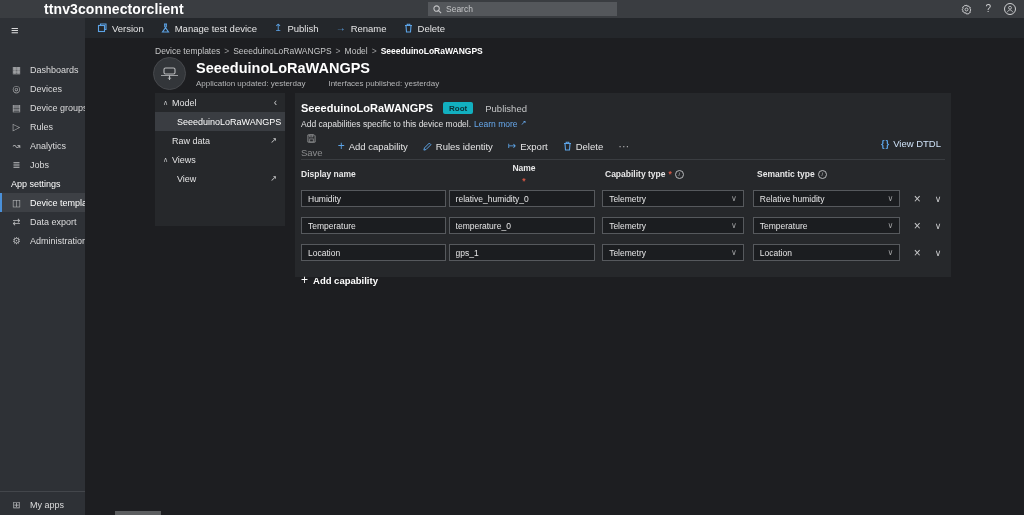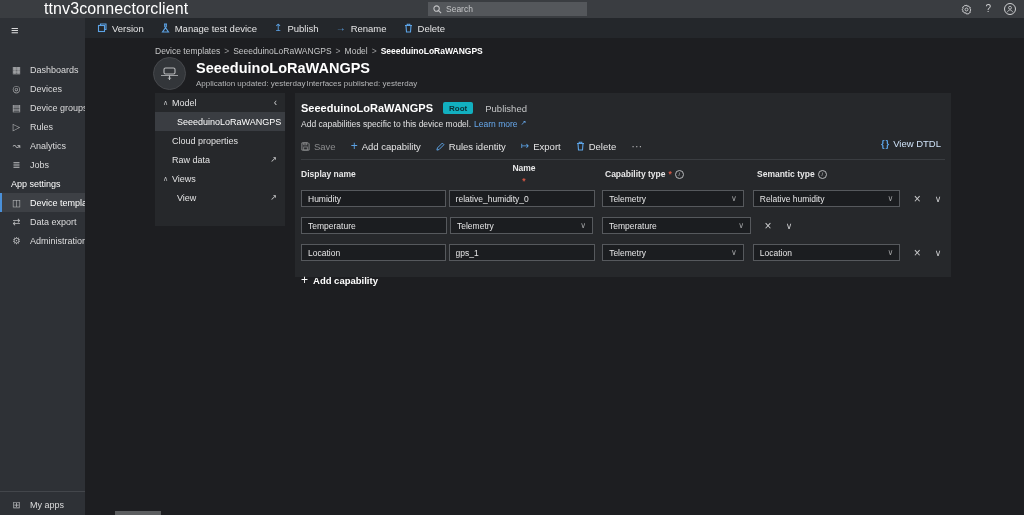--- a/index.html
+++ b/index.html
@@ -1,22 +1,22 @@
 <!DOCTYPE html>
 <html><head>
 <meta charset="utf-8">
 <style>
   * { margin:0; padding:0; box-sizing:border-box; }
   html,body { width:1024px; height:515px; overflow:hidden; }
   body { font-family:"Liberation Sans", sans-serif; background:#1d1e21; color:#e9e9ea; position:relative; }
 
   
   .topbar { position:absolute; left:0; top:0; width:1024px; height:18px; background:#3a3d41; display:flex; align-items:center; z-index:5; }
-  .appname { font-size:16px; font-weight:normal; color:#fff; margin-left:12px; letter-spacing:.1px;padding-left:32px; }
-  .search { position:absolute; left:428px; top:2px; width:159px; height:14px; background:#54575b; display:flex; align-items:center; padding:0 5px; gap:4px; }
+  .appname { font-size:14px; font-weight:bold; color:#fff; margin-left:12px; letter-spacing:.1px;padding-left:32px; }
+  .search { position:absolute; left:428px; top:2px; width:189px; height:14px; background:#54575b; display:flex; align-items:center; padding:0 5px; gap:4px; }
   .search input { background:transparent; border:none; outline:none; color:#d6d7d8; font-size:8.5px; width:130px; font-family:inherit; }
   .search input::placeholder { color:#c3c4c6; }
   .topbar-right { position:absolute; right:8px; top:0; height:18px; display:flex; align-items:center; gap:13px; }
   .tb-ic { color:#cfd0d2; font-size:10px; line-height:1; cursor:pointer; display:flex; align-items:center; }
   .acct-circle { width:12px; height:12px; border:1px solid #cfd0d2; border-radius:50%; display:flex; align-items:center; justify-content:center; }
 
   
   .cmdbar { position:absolute; left:85px; top:18px; right:0; height:20px; background:#24272b; display:flex; align-items:center; gap:17px; padding-left:12px; }
   .cmd-item { display:flex; align-items:center; gap:5px; font-size:9.5px; color:#e4e4e5; cursor:pointer; }
   .cmd-item .ic { color:#5ca3e6; font-size:10px; line-height:1; display:flex; align-items:center; }
@@ -33,21 +33,21 @@
 
   
   .content { position:absolute; left:85px; top:38px; right:0; bottom:0; background:#1d1e21; }
   .breadcrumb { position:absolute; left:70px; top:8px; font-size:8.5px; color:#c6c7c8; display:flex; gap:4px; align-items:center; }
   .crumb { cursor:pointer; }
   .crumb.current { color:#fff; font-weight:bold; cursor:default; }
   .crumb-sep { color:#9a9b9d; }
 
   .avatar { position:absolute; left:68px; top:19px; width:33px; height:33px; border-radius:50%; background:#33363a; border:1px solid #47494d; display:flex; align-items:center; justify-content:center; }
   .page-title { position:absolute; left:111px; top:22px; font-size:14.5px; font-weight:bold; color:#fff; }
-  .page-meta { position:absolute; left:111px; top:41px; display:flex; gap:1px; font-size:8px; color:#b5b6b8; }
+  .page-meta { position:absolute; left:111px; top:41px; display:flex; gap:23px; font-size:8px; color:#b5b6b8; }
 
   
   .navpanel { position:absolute; left:70px; top:55px; width:130px; height:133px; background:#26282b; }
   .nav-row { height:19px; display:flex; align-items:center; font-size:9px; color:#e2e2e3; cursor:pointer; padding-right:8px; }
   .nav-row .chev { width:9px; margin-left:8px; font-size:7px; color:#c0c1c3; }
   .nav-group-label { margin-left:0; }
   .nav-row.child { padding-left:22px; }
   .nav-row.item { padding-left:17px; }
   .nav-row.sel { background:#3a3d42; color:#fff; }
   .nav-right { margin-left:auto; font-size:8px; color:#c9cacb; }
@@ -59,21 +59,21 @@
   .panel-title { font-size:11px; font-weight:bold; color:#fff; }
   .badge { margin-left:10px; background:#12b0c0; color:#0b3036; font-size:8px; font-weight:bold; padding:1.5px 6px; border-radius:2px; }
   .pub-status { margin-left:12px; font-size:9.5px; color:#c5c6c7; }
   .panel-desc { margin-top:4px; font-size:8.5px; color:#e2e2e3; display:flex; gap:3px; }
   .link { color:#67a9ee; cursor:pointer; }
   .ext-ic { color:#67a9ee; font-size:7px; }
 
   .panel-toolbar { margin-top:9px; height:16px; display:flex; align-items:center; gap:15px; position:relative; }
   .pt-item { display:flex; align-items:center; gap:4px; font-size:9.5px; color:#e4e4e5; cursor:pointer; }
   .pt-item .ic { color:#5ca3e6; font-size:10px; line-height:1; display:flex; align-items:center; }
-  .pt-item.disabled { color:#8b8c8e; cursor:default; }
+  .pt-item.disabled { color:#8b8c8e; cursor:default;flex-direction:column; }
   .pt-item.disabled .ic { color:#8b8c8e; }
   .pt-more { color:#a9aaac; font-size:11px; letter-spacing:1px; cursor:pointer; }
   .edit-dtdl { position:absolute; right:4px; top:0; display:flex; align-items:center; gap:5px; cursor:pointer; }
   .braces { color:#5ca3e6; font-size:9.5px; font-weight:bold; letter-spacing:-1px; }
   .edit-dtdl-label { font-size:9.5px; color:#cfe2f8; }
 
   .panel-divider { height:1px; background:#3a3d41; margin-top:5px; }
 
   .tbl-header { display:flex; align-items:center; margin-top:8px; height:12px; font-size:8.5px; font-weight:bold; color:#e8e8e9; }
   .th { display:flex; align-items:center; gap:3px; }
@@ -244,23 +244,20 @@
   </div>
 
   <div class="navpanel">
     <div class="nav-row">
       <span class="chev">∧</span>
       <span class="nav-group-label">Model</span>
       <span class="collapse-ic">‹</span>
     </div>
     <div class="nav-row child sel">
       <span>SeeeduinoLoRaWANGPS</span>
-    </div>
-    <div class="nav-row item">
-      <span>Cloud properties</span>
     </div>
     <div class="nav-row item">
       <span>Raw data</span>
       <span class="nav-right">↗</span>
     </div>
     <div class="nav-row">
       <span class="chev">∧</span>
       <span class="nav-group-label">Views</span>
     </div>
     <div class="nav-row child">
@@ -354,20 +351,21 @@
       <div class="cell-select c4">
         <span>Relative humidity</span>
         <span class="sel-chev">∨</span>
       </div>
       <span class="row-del">×</span>
       <span class="row-expand">∨</span>
     </div>
 
     <div class="tbl-row">
       <input class="cell-input" value="Temperature" style="">
+      <input class="cell-input c2" value="temperature_0" style="">
       <div class="cell-select">
         <span>Telemetry</span>
         <span class="sel-chev">∨</span>
       </div>
       <div class="cell-select c4">
         <span>Temperature</span>
         <span class="sel-chev">∨</span>
       </div>
       <span class="row-del">×</span>
       <span class="row-expand">∨</span>

